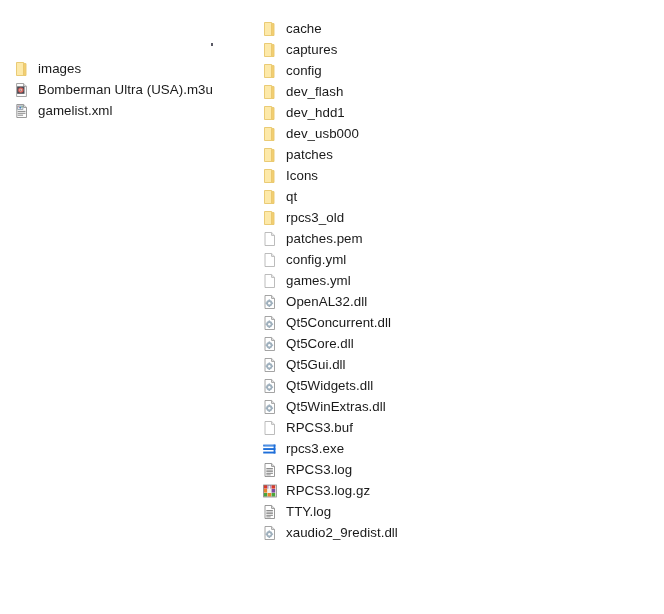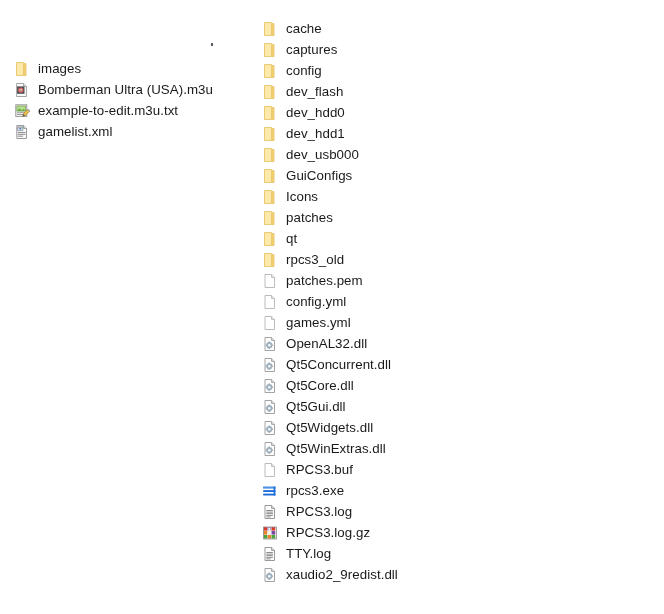--- a/index.html
+++ b/index.html
@@ -76,39 +76,20 @@
         <svg width="16" height="16" viewBox="0 0 16 16" xmlns="http://www.w3.org/2000/svg">
           <path d="M2.6 1.5 h7 l2.8 2.8 v10.2 h-9.8 z" fill="#fdfdfd" stroke="#9a9a9a" stroke-width="0.9"></path>
           <path d="M9.6 1.5 v2.8 h2.8" fill="#e6e6e6" stroke="#9a9a9a" stroke-width="0.9"></path>
           <rect x="3.1" y="4.4" width="7.4" height="7.4" fill="#4a4a52"></rect>
           <circle cx="6.8" cy="8.1" r="2.7" fill="#d8605a"></circle>
           <circle cx="6.8" cy="8.1" r="1.4" fill="#f4c8c2"></circle>
           <circle cx="6.8" cy="8.1" r="0.6" fill="#3a3a42"></circle>
         </svg>
       </span>
       <span class="file-label">Bomberman Ultra (USA).m3u</span>
-    </div>
-    <div class="file-row">
-      <span class="file-icon">
-        <svg width="16" height="16" viewBox="0 0 16 16" xmlns="http://www.w3.org/2000/svg">
-          <rect x="1.8" y="1.8" width="11" height="11.6" fill="#fcfcfc" stroke="#8f8f8f" stroke-width="0.9"></rect>
-          <rect x="2.9" y="3" width="8.8" height="5.1" fill="#b9e08d" stroke="#6f9a4f" stroke-width="0.7"></rect>
-          <path d="M2.9 8.1 l2.6 -2.9 l2.2 2.2 l1.7 -1.7 l2.3 2.4 z" fill="#6aab4a"></path>
-          <g fill="#7d7d7d">
-            <rect x="2.9" y="9.4" width="8.8" height="0.8"></rect>
-            <rect x="2.9" y="11" width="6.3" height="0.8"></rect>
-          </g>
-          <g>
-            <path d="M9.3 10.9 l4.1 -4.1 l1.8 1.8 l-4.1 4.1 l-2.2 0.4 z" fill="#f2c14a" stroke="#a8801f" stroke-width="0.7"></path>
-            <path d="M13.4 6.8 l1.8 1.8 l0.8 -0.8 l-1.8 -1.8 z" fill="#c9c9c9" stroke="#8a8a8a" stroke-width="0.6"></path>
-            <path d="M9.3 10.9 l-0.5 2.6 l2.3 -0.8 z" fill="#4f4f4f"></path>
-          </g>
-        </svg>
-      </span>
-      <span class="file-label">example-to-edit.m3u.txt</span>
     </div>
     <div class="file-row">
       <span class="file-icon">
         <svg width="16" height="16" viewBox="0 0 16 16" xmlns="http://www.w3.org/2000/svg">
           <path d="M2.8 1.5 h6.8 l2.9 2.9 v10.1 h-9.7 z" fill="#fdfdfd" stroke="#8f8f8f" stroke-width="0.9"></path>
           <path d="M9.6 1.5 v2.9 h2.9" fill="#e6e6e6" stroke="#8f8f8f" stroke-width="0.9"></path>
           <rect x="3.7" y="2.9" width="5.2" height="3.7" fill="#e8eef4" stroke="#7d8c99" stroke-width="0.7"></rect>
           <circle cx="6.3" cy="4.6" r="1.1" fill="#4a7fbf"></circle>
           <rect x="4.4" y="3.4" width="0.9" height="0.9" fill="#d14b3a"></rect>
           <rect x="7.4" y="3.4" width="0.9" height="0.9" fill="#4aa53a"></rect>
@@ -159,66 +140,48 @@
       </span>
       <span class="file-label">dev_flash</span>
     </div>
     <div class="file-row">
       <span class="file-icon">
         <svg width="16" height="16" viewBox="0 0 16 16" xmlns="http://www.w3.org/2000/svg">
           <path d="M2.5 1.5 h7.2 v13 h-7.2 z" fill="#fde9a9" stroke="#e8c66a" stroke-width="0.9"></path>
           <path d="M9.7 2.6 h2.3 v11.9 h-2.3 z" fill="#f5cf73" stroke="#e8c66a" stroke-width="0.9"></path>
         </svg>
       </span>
-      <span class="file-label">dev_hdd0</span>
-    </div>
-    <div class="file-row">
-      <span class="file-icon">
-        <svg width="16" height="16" viewBox="0 0 16 16" xmlns="http://www.w3.org/2000/svg">
-          <path d="M2.5 1.5 h7.2 v13 h-7.2 z" fill="#fde9a9" stroke="#e8c66a" stroke-width="0.9"></path>
-          <path d="M9.7 2.6 h2.3 v11.9 h-2.3 z" fill="#f5cf73" stroke="#e8c66a" stroke-width="0.9"></path>
-        </svg>
-      </span>
       <span class="file-label">dev_hdd1</span>
     </div>
     <div class="file-row">
       <span class="file-icon">
         <svg width="16" height="16" viewBox="0 0 16 16" xmlns="http://www.w3.org/2000/svg">
           <path d="M2.5 1.5 h7.2 v13 h-7.2 z" fill="#fde9a9" stroke="#e8c66a" stroke-width="0.9"></path>
           <path d="M9.7 2.6 h2.3 v11.9 h-2.3 z" fill="#f5cf73" stroke="#e8c66a" stroke-width="0.9"></path>
         </svg>
       </span>
       <span class="file-label">dev_usb000</span>
     </div>
     <div class="file-row">
       <span class="file-icon">
         <svg width="16" height="16" viewBox="0 0 16 16" xmlns="http://www.w3.org/2000/svg">
           <path d="M2.5 1.5 h7.2 v13 h-7.2 z" fill="#fde9a9" stroke="#e8c66a" stroke-width="0.9"></path>
           <path d="M9.7 2.6 h2.3 v11.9 h-2.3 z" fill="#f5cf73" stroke="#e8c66a" stroke-width="0.9"></path>
         </svg>
       </span>
-      <span class="file-label">GuiConfigs</span>
+      <span class="file-label">patches</span>
     </div>
     <div class="file-row">
       <span class="file-icon">
         <svg width="16" height="16" viewBox="0 0 16 16" xmlns="http://www.w3.org/2000/svg">
           <path d="M2.5 1.5 h7.2 v13 h-7.2 z" fill="#fde9a9" stroke="#e8c66a" stroke-width="0.9"></path>
           <path d="M9.7 2.6 h2.3 v11.9 h-2.3 z" fill="#f5cf73" stroke="#e8c66a" stroke-width="0.9"></path>
         </svg>
       </span>
       <span class="file-label">Icons</span>
-    </div>
-    <div class="file-row">
-      <span class="file-icon">
-        <svg width="16" height="16" viewBox="0 0 16 16" xmlns="http://www.w3.org/2000/svg">
-          <path d="M2.5 1.5 h7.2 v13 h-7.2 z" fill="#fde9a9" stroke="#e8c66a" stroke-width="0.9"></path>
-          <path d="M9.7 2.6 h2.3 v11.9 h-2.3 z" fill="#f5cf73" stroke="#e8c66a" stroke-width="0.9"></path>
-        </svg>
-      </span>
-      <span class="file-label">patches</span>
     </div>
     <div class="file-row">
       <span class="file-icon">
         <svg width="16" height="16" viewBox="0 0 16 16" xmlns="http://www.w3.org/2000/svg">
           <path d="M2.5 1.5 h7.2 v13 h-7.2 z" fill="#fde9a9" stroke="#e8c66a" stroke-width="0.9"></path>
           <path d="M9.7 2.6 h2.3 v11.9 h-2.3 z" fill="#f5cf73" stroke="#e8c66a" stroke-width="0.9"></path>
         </svg>
       </span>
       <span class="file-label">qt</span>
     </div>

